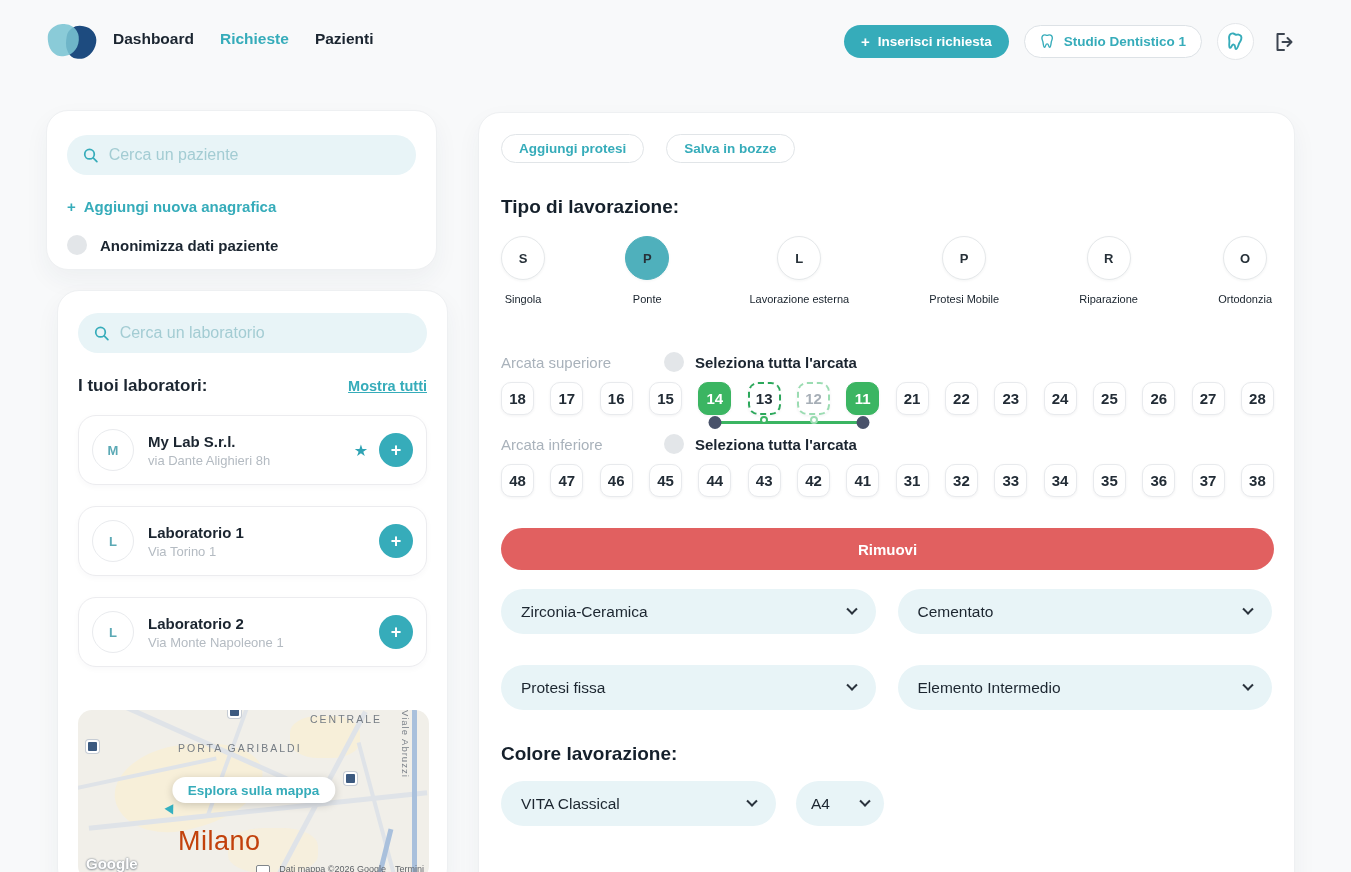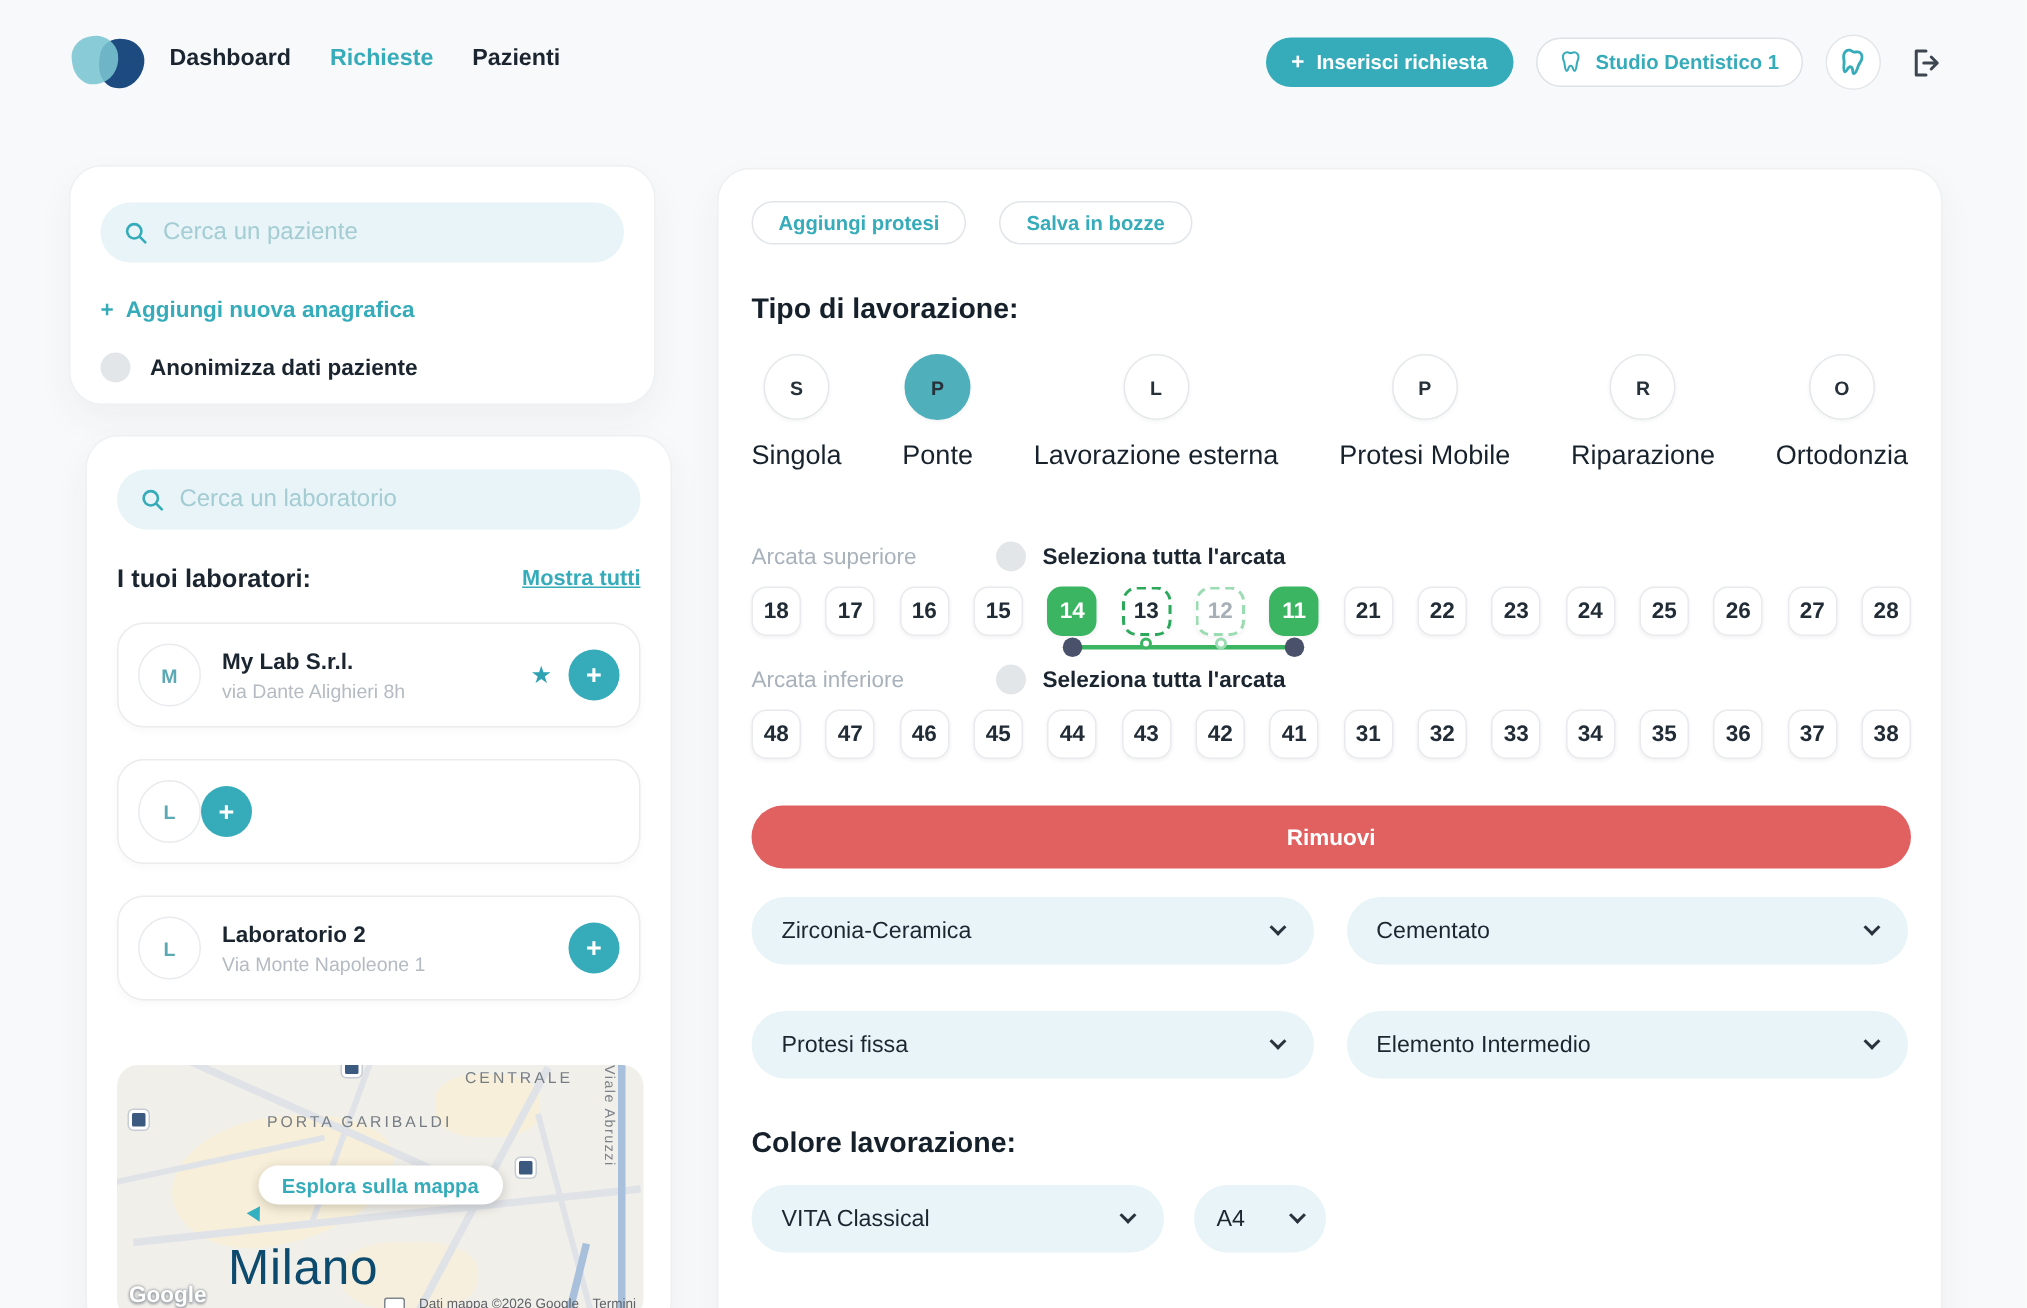--- a/index.html
+++ b/index.html
@@ -54,38 +54,38 @@
   .lab-address{font-size:13px;color:var(--gray2);margin-top:3px;}
   .star{color:#2ea3b4;font-size:16px;margin-right:11px;cursor:pointer;}
   .btn-add-lab{width:34px;height:34px;border-radius:50%;background:var(--accent);border:none;color:#fff;font-size:18px;font-weight:bold;display:flex;align-items:center;justify-content:center;cursor:pointer;flex:none;}
 
   
   #map{position:relative;margin-top:43px;width:351px;height:170px;border-radius:14px;overflow:hidden;background:#f1efe9;cursor:pointer;}
   .m-road{position:absolute;background:#dfe3e8;}
   .m-park{position:absolute;background:#f7efd9;}
   .m-label{position:absolute;color:#757c84;font-size:10.5px;letter-spacing:2px;}
   .m-transit{position:absolute;width:13px;height:13px;background:#3c5a80;border-radius:3px;border:2px solid #fff;box-shadow:0 0 0 1px #c6ccd4;}
-  .m-city{position:absolute;left:74px;top:116px;font-size:33px;color:#0c4a6e;letter-spacing:.5px;}
+  .m-city{position:absolute;left:100px;top:116px;font-size:27px;color:#c2410c;letter-spacing:.5px;}
   .m-street-v{position:absolute;left:322px;top:0;writing-mode:vertical-rl;font-size:9.5px;color:#7c828a;letter-spacing:1px;}
   .m-explore{position:absolute;left:50%;top:67px;transform:translateX(-50%);height:26px;padding:0 16px;background:#fff;border:none;border-radius:13px;color:var(--accent);font-size:13.5px;font-weight:bold;font-family:inherit;box-shadow:0 2px 8px rgba(0,0,0,.18);cursor:pointer;white-space:nowrap;}
   .m-marker{position:absolute;left:88px;top:96px;width:0;height:0;border-left:5px solid transparent;border-right:5px solid transparent;border-top:9px solid #35b0c0;transform:rotate(-28deg);}
   .m-google{position:absolute;left:8px;bottom:8px;font-size:15px;font-weight:bold;color:#fff;text-shadow:0 0 2px #9aa0a6,0 0 2px #9aa0a6,0 1px 2px #9aa0a6;}
   .m-attrib{position:absolute;right:5px;bottom:6px;display:flex;align-items:center;gap:9px;font-size:9px;color:#5f6368;}
   .m-kbd{width:14px;height:9px;border:1px solid #80868b;border-radius:2px;background:#fff;}
 
   
   #main-card{left:478px;top:112px;width:817px;height:790px;padding:21px 22px 0 22px;}
   .chips{display:flex;gap:22px;}
   .chip{height:29px;border:1px solid #e1e5e8;border-radius:15px;background:#fff;color:var(--accent);font-size:13.5px;font-weight:bold;font-family:inherit;padding:0 17px;display:flex;align-items:center;cursor:pointer;}
   .section-title{margin-top:33px;font-size:19px;font-weight:bold;color:#15202b;}
   #work-types{margin-top:18px;display:flex;justify-content:space-between;align-items:flex-start;}
   .wt{display:flex;flex-direction:column;align-items:center;cursor:pointer;}
   .wt-circle{width:44px;height:44px;border-radius:50%;background:#fff;border:1px solid #e5e8ea;box-shadow:0 1px 3px rgba(27,37,48,.05);display:flex;align-items:center;justify-content:center;font-size:13px;font-weight:bold;color:#273139;}
   .wt-circle.sel{background:var(--sel-teal);border-color:var(--sel-teal);}
-  .wt-label{margin-top:13px;font-size:18px;color:#18222c;}
+  .wt-label{margin-top:13px;font-size:11px;color:#18222c;}
   .arch-row{display:flex;align-items:center;}
   .arch-row.upper{margin-top:47px;}
   .arch-row.lower{margin-top:19px;}
   .arch-label{min-width:163px;font-size:15px;color:var(--gray);}
   .arch-row .toggle-dot{margin-right:11px;}
   .arch-toggle-label{font-size:15px;font-weight:bold;color:var(--dark);}
   .teeth-row{margin-top:10px;display:flex;justify-content:space-between;position:relative;width:773px;}
   .tooth{width:33px;height:33px;border-radius:10px;background:#fff;border:1px solid #e8eaed;box-shadow:0 1px 3px rgba(27,37,48,.06);display:flex;align-items:center;justify-content:center;font-size:15px;font-weight:bold;color:#222c36;cursor:pointer;}
   .tooth.selected{background:var(--green);border-color:var(--green);color:#fff;}
   .tooth.linked{border:2px dashed #2ca85b;}
@@ -184,20 +184,24 @@
       <div class="lab-address">via Dante Alighieri 8h</div>
     </div>
     <span class="star">★</span>
     <button class="btn-add-lab">
           <span>+</span>
         </button>
   </div>
 
   <div class="lab-item">
     <div class="lab-avatar">L</div>
+    <div class="lab-info">
+      <div class="lab-name">Laboratorio 1</div>
+      <div class="lab-address">Via Torino 1</div>
+    </div>
 
     <button class="btn-add-lab">
           <span>+</span>
         </button>
   </div>
 
   <div class="lab-item">
     <div class="lab-avatar">L</div>
     <div class="lab-info">
       <div class="lab-name">Laboratorio 2</div>

